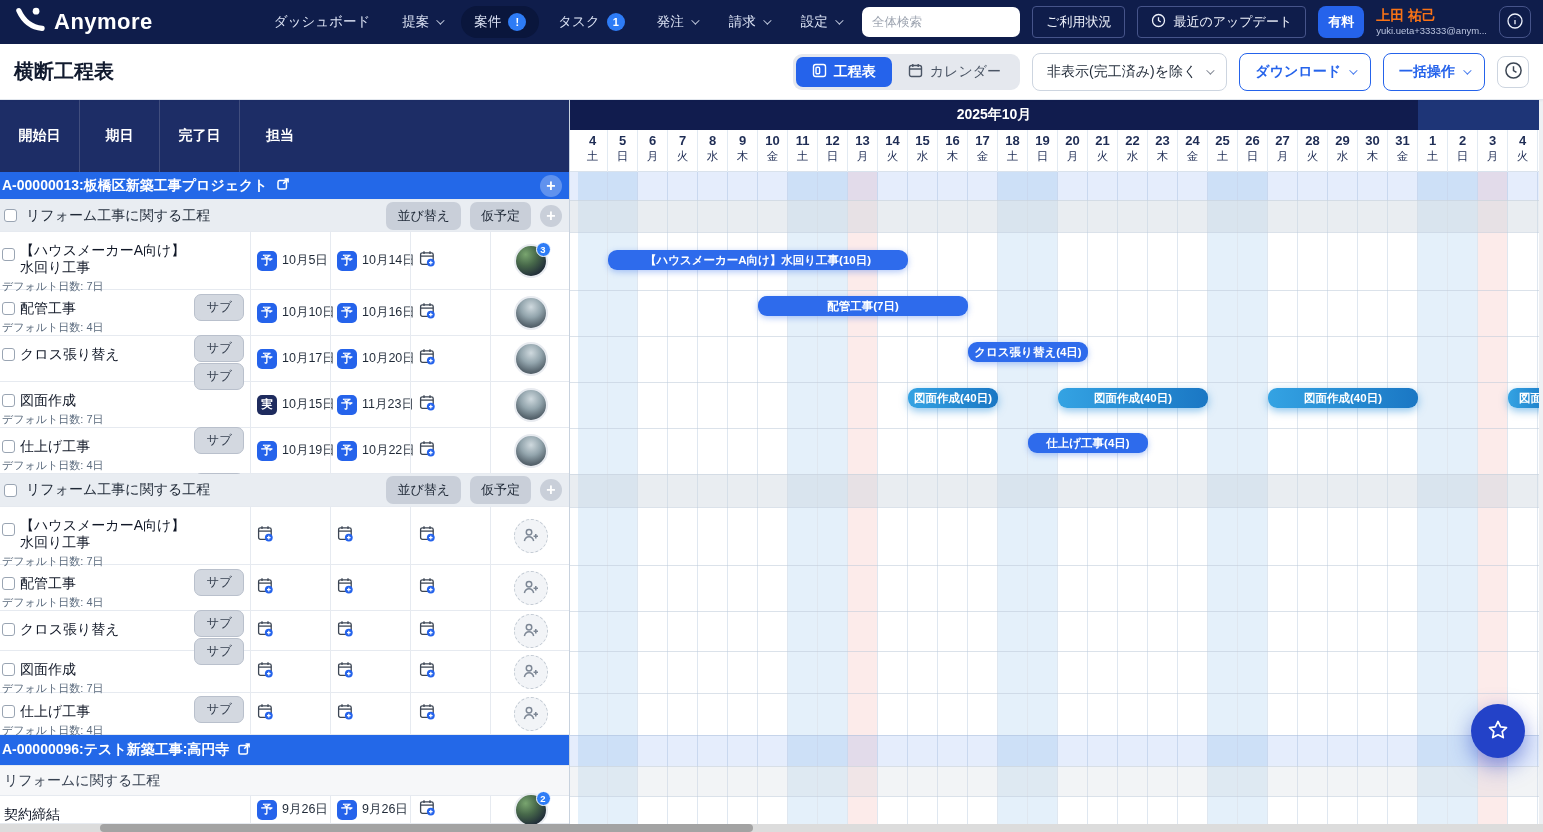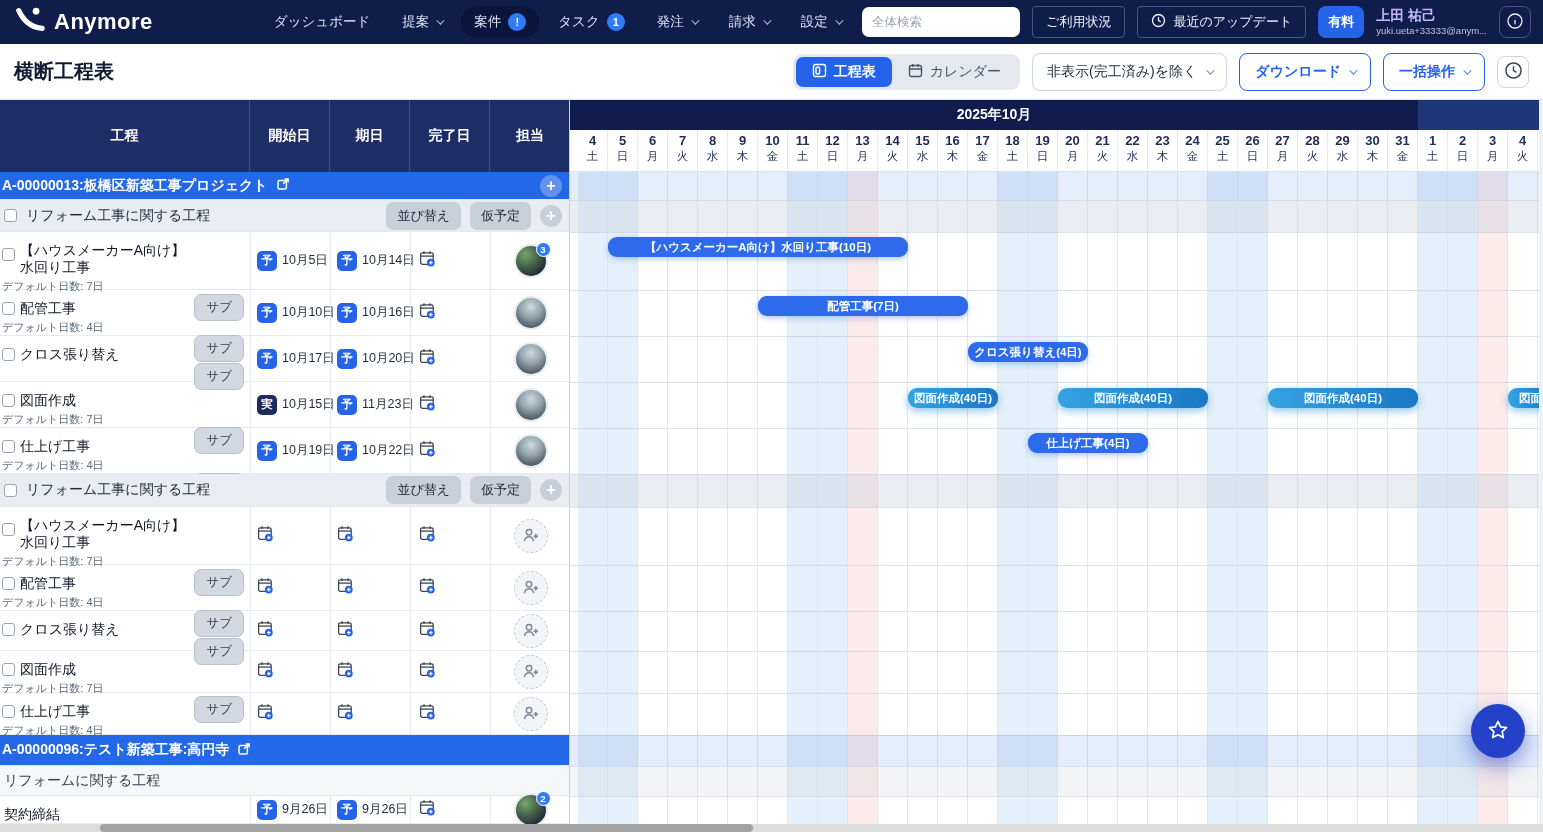--- a/index.html
+++ b/index.html
@@ -15,21 +15,21 @@
 .nav-item { display:flex; align-items:center; gap:7px; color:#dde4f5; font-size:13.5px; padding:7px 13px; border-radius:17px; cursor:pointer; white-space:nowrap; }
 .nav-item.active { background:#0a163c; }
 .nav-badge { background:#2e7cf6; color:#fff; width:18px; height:18px; border-radius:50%; font-size:11px; font-weight:700; display:flex; align-items:center; justify-content:center; }
 .chev { display:inline-block; width:6px; height:6px; border-right:1.6px solid currentColor; border-bottom:1.6px solid currentColor; transform:rotate(45deg) translateY(-2px); opacity:.85; }
 .nav-right { margin-left:auto; display:flex; align-items:center; gap:12px; padding-right:12px; }
 .search-box { width:158px; height:30px; background:#fff; border:none; border-radius:7px; padding:0 10px; font-size:12.5px; color:#374151; font-family:inherit; }
 .search-box::placeholder { color:#9ca3af; }
 .nav-btn { height:32px; display:flex; align-items:center; gap:7px; color:#eef2fc; font-size:13px; border:1px solid #46548a; border-radius:4px; padding:0 13px; background:transparent; cursor:pointer; font-family:inherit; white-space:nowrap; }
 .plan-badge { background:#2563eb; color:#fff; font-size:13px; font-weight:700; border-radius:8px; padding:7px 10px; }
 .user-block { line-height:1.25; }
-.user-name { color:#c4b5fd; font-size:14px; font-weight:700; }
+.user-name { color:#f97316; font-size:14px; font-weight:700; }
 .user-email { color:#b9c3de; font-size:9.5px; }
 .info-btn { width:32px; height:32px; border:1px solid #46548a; border-radius:8px; display:flex; align-items:center; justify-content:center; color:#eef2fc; cursor:pointer; background:transparent; }
 
 
 .toolbar { position:absolute; left:0; top:44px; width:1543px; height:56px; background:#fff; border-bottom:1px solid #e2e7ee; display:flex; align-items:center; padding:0 14px; z-index:30; box-shadow:0 1px 2px rgba(20,40,90,.05); }
 .page-title { font-size:20px; font-weight:700; color:#111a2e; }
 .toolbar-right { margin-left:auto; display:flex; align-items:center; gap:12px; }
 .segmented { display:flex; background:#e5e8ee; border-radius:9px; padding:3px; }
 .seg { display:flex; align-items:center; gap:7px; font-size:14px; padding:6px 16px; border-radius:7px; color:#4b5565; cursor:pointer; white-space:nowrap; }
 .seg.active { background:#2563eb; color:#fff; font-weight:700; }
@@ -389,34 +389,33 @@
         <div class="rowline" style="top: 335px;"></div>
         <div class="rowline" style="top: 393px;"></div>
         <div class="rowline" style="top: 439px;"></div>
         <div class="rowline" style="top: 479px;"></div>
         <div class="rowline" style="top: 521px;"></div>
         <div class="rowline" style="top: 563px;"></div>
         <div class="band band-project" style="top: 563px; height: 31px;"></div>
         <div class="rowline" style="top: 594px;"></div>
         <div class="band band-group" style="top: 594px; height: 30px; background: rgba(210, 216, 224, 0.28);"></div>
         <div class="rowline" style="top: 624px;"></div>
-        <div class="gbar bar-solid" style="left: 38px; width: 300px; top: 65px;">【ハウスメーカーA向け】水回り工事(10日)</div>
+        <div class="gbar bar-solid" style="left: 38px; width: 300px; top: 78px;">【ハウスメーカーA向け】水回り工事(10日)</div>
         <div class="gbar bar-solid" style="left: 188px; width: 210px; top: 124px;">配管工事(7日)</div>
         <div class="gbar bar-solid" style="left: 398px; width: 120px; top: 170px;">クロス張り替え(4日)</div>
         <div class="gbar bar-grad" style="left: 338px; width: 90px; top: 216px;">図面作成(40日)</div>
         <div class="gbar bar-grad" style="left: 488px; width: 150px; top: 216px;">図面作成(40日)</div>
         <div class="gbar bar-grad" style="left: 698px; width: 150px; top: 216px;">図面作成(40日)</div>
         <div class="gbar bar-grad bar-clip" style="left: 938px; width: 44px; top: 216px;">図面作成(40日)</div>
         <div class="gbar bar-solid" style="left: 458px; width: 120px; top: 261px;">仕上げ工事(4日)</div>
       </div>
   </div>
 
   <div class="left-panel">
     <div class="table-header">
-        <div class="th" style="width: 250px;">工程</div>
         <div class="th" style="width: 80px;">開始日</div>
         <div class="th" style="width: 80px;">期日</div>
         <div class="th" style="width: 80px;">完了日</div>
         <div class="th" style="width: 80px;">担当</div>
       </div>
     <div id="rows-host">
         <div class="lrow row-project" style="top: 72px; height: 28px;">
           <span>A-00000013:板橋区新築工事プロジェクト</span>
           <span><svg width="14" height="14" viewBox="0 0 14 14" fill="none" stroke="#fff" stroke-width="1.5">
               <rect x="2" y="3.6" width="8.4" height="8.4" rx="1.6"></rect>

